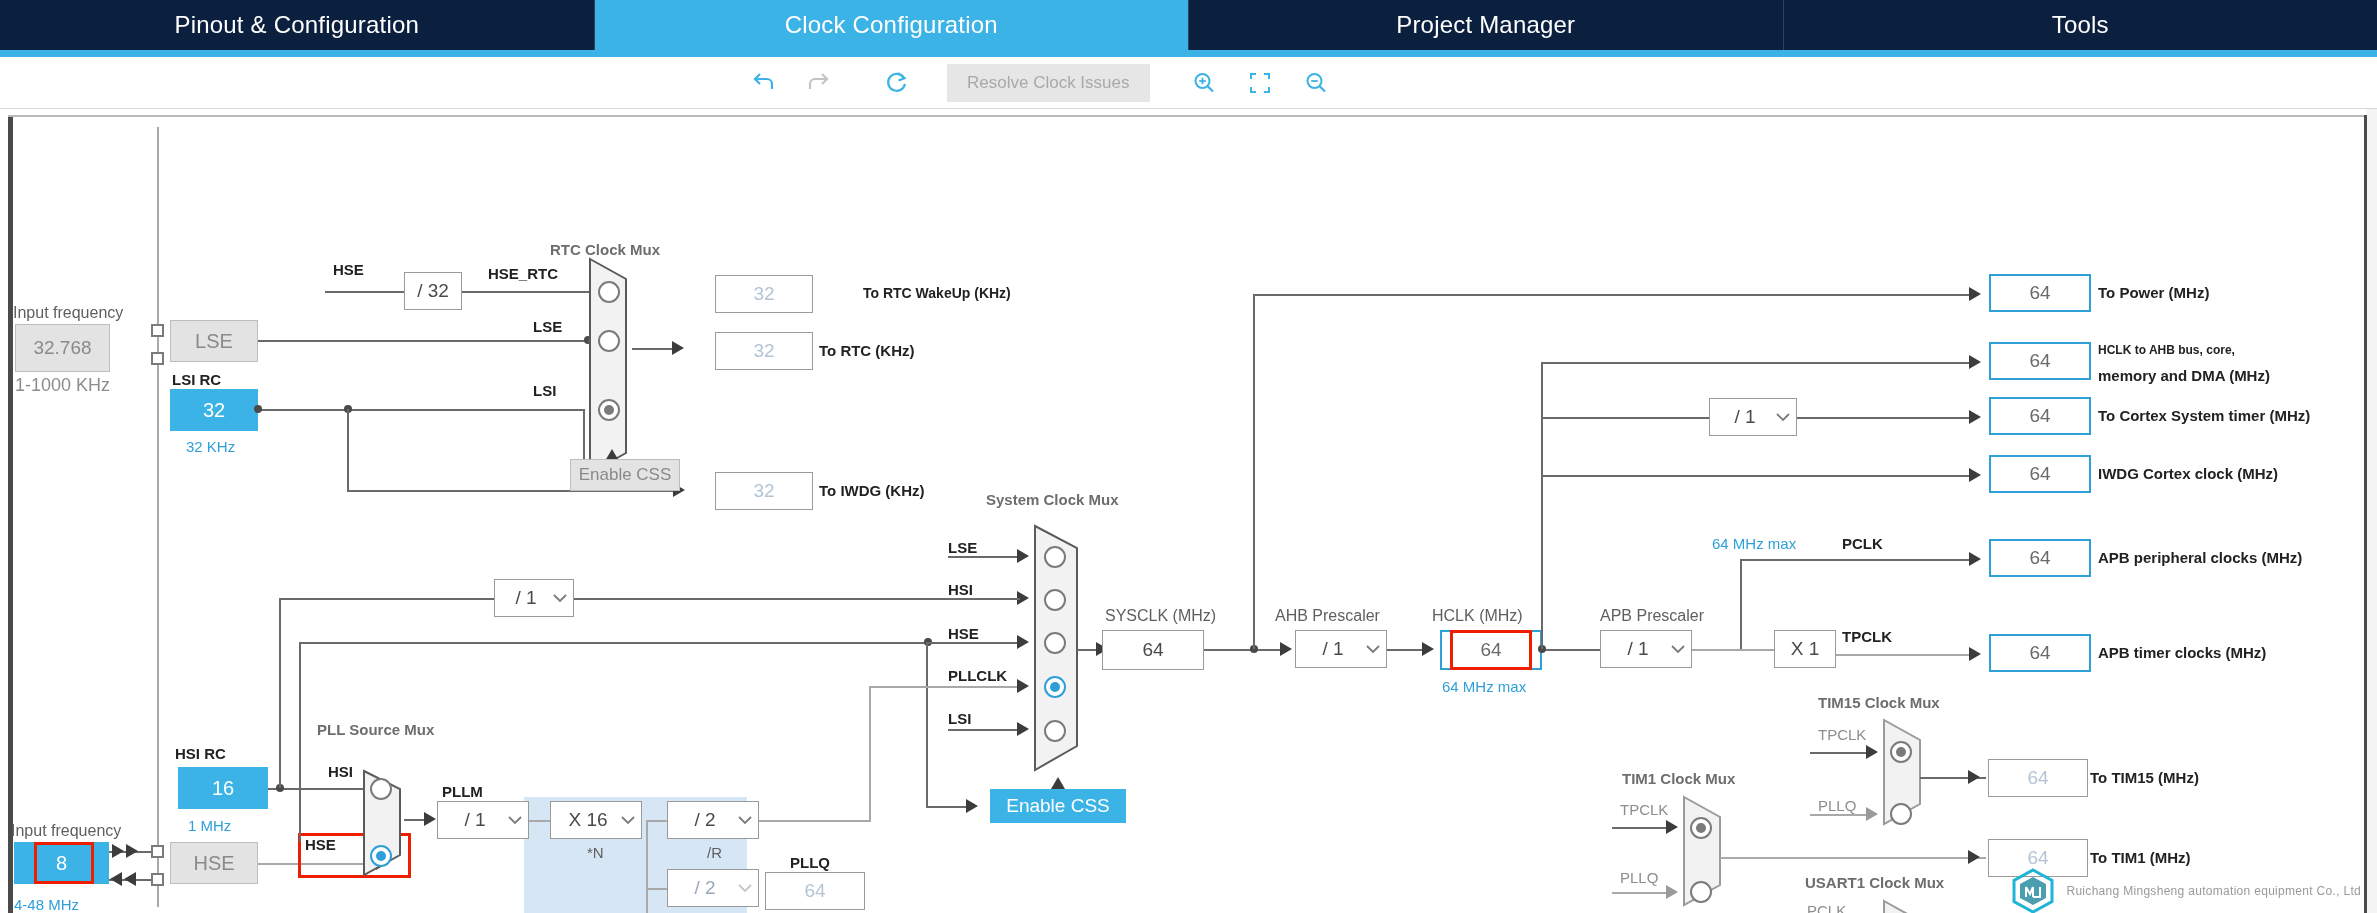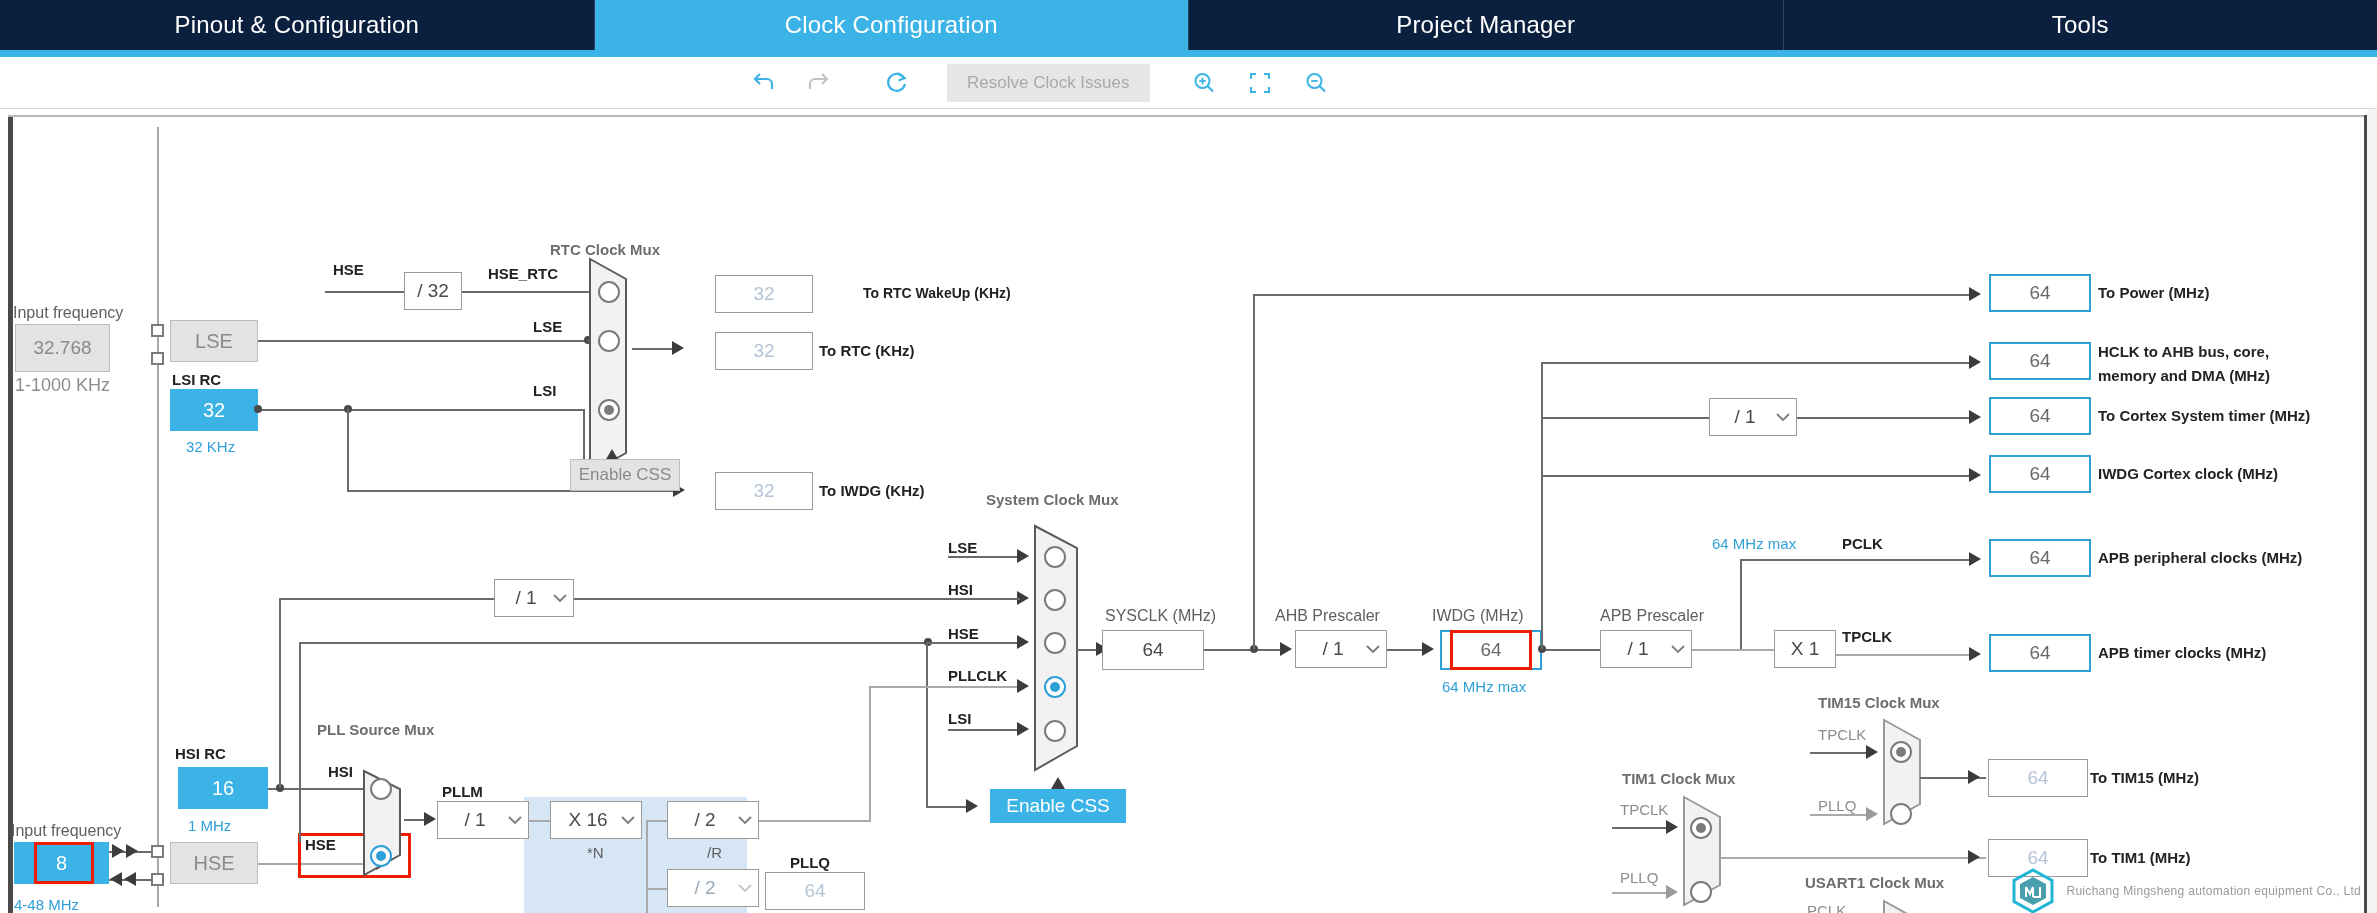--- a/index.html
+++ b/index.html
@@ -426,21 +426,21 @@
     <span class="ddv">/ 1</span>
     <span class="ddc">
       <svg width="14" height="10" viewBox="0 0 14 10">
           <path d="M1 2 L7 8 L13 2" stroke="#7b7b7b" stroke-width="1.8" fill="none"></path>
         </svg>
     </span>
   </div>
   <div class="wire wire-h" style="left:1387px; top:540px; width:38px;"></div>
   <div class="arrow" style="left:1422px; top:533px;"></div>
 
-  <div class="lbl" style="left:1432px; top:498px;">IWDG (MHz)</div>
+  <div class="lbl" style="left:1432px; top:498px;">HCLK (MHz)</div>
   <div class="box box-out" style="left:1440px; top:521px; width:102px; height:40px;">64</div>
   <div class="redhl" style="left:1450px; top:521px; width:82px; height:40px;"></div>
   <div class="lbl-blue" style="left:1442px; top:569px;">64 MHz max</div>
 
   <div class="wire wire-h" style="left:1542px; top:540px; width:60px;"></div>
   <div class="dot" style="left:1538px; top:536px;"></div>
   <div class="wire wire-h" style="left:1590px; top:540px; width:22px;"></div>
   <div class="arrow" style="left:1610px; top:533px;"></div>
 
   <div class="wire wire-v" style="left:1541px; top:253px; height:287px;"></div>
@@ -482,21 +482,21 @@
   <div class="wire wire-h wire-lt" style="left:1742px; top:540px; width:32px;"></div>
   <div class="mult" style="left:1774px; top:521px; width:62px; height:38px;">X 1</div>
   <div class="lbl-dark" style="left:1842px; top:519px; font-size:15px;">TPCLK</div>
   <div class="wire wire-h wire-lt" style="left:1836px; top:545px; width:137px;"></div>
   <div class="arrow" style="left:1969px; top:538px;"></div>
 
   <div class="box box-out" style="left:1989px; top:165px; width:102px; height:38px;">64</div>
   <div class="lbl-dark" style="left:2098px; top:175px; font-size:15px;">To Power (MHz)</div>
 
   <div class="box box-out" style="left:1989px; top:233px; width:102px; height:38px;">64</div>
-  <div class="lbl-dark" style="left:2098px; top:234px; font-size:15px;">HCLK to AHB bus, core,</div>
+  <div class="lbl-dark" style="left:2098px; top:234px; font-size:12px;">HCLK to AHB bus, core,</div>
   <div class="lbl-dark" style="left:2098px; top:258px; font-size:15px;">memory and DMA (MHz)</div>
 
   <div class="box box-out" style="left:1989px; top:288px; width:102px; height:38px;">64</div>
   <div class="lbl-dark" style="left:2098px; top:298px; font-size:15px;">To Cortex  System timer (MHz)</div>
 
   <div class="box box-out" style="left:1989px; top:346px; width:102px; height:38px;">64</div>
   <div class="lbl-dark" style="left:2098px; top:356px; font-size:15px;">IWDG Cortex clock (MHz)</div>
 
   <div class="box box-out" style="left:1989px; top:430px; width:102px; height:38px;">64</div>
   <div class="lbl-dark" style="left:2098px; top:440px; font-size:15px;">APB peripheral clocks (MHz)</div>

